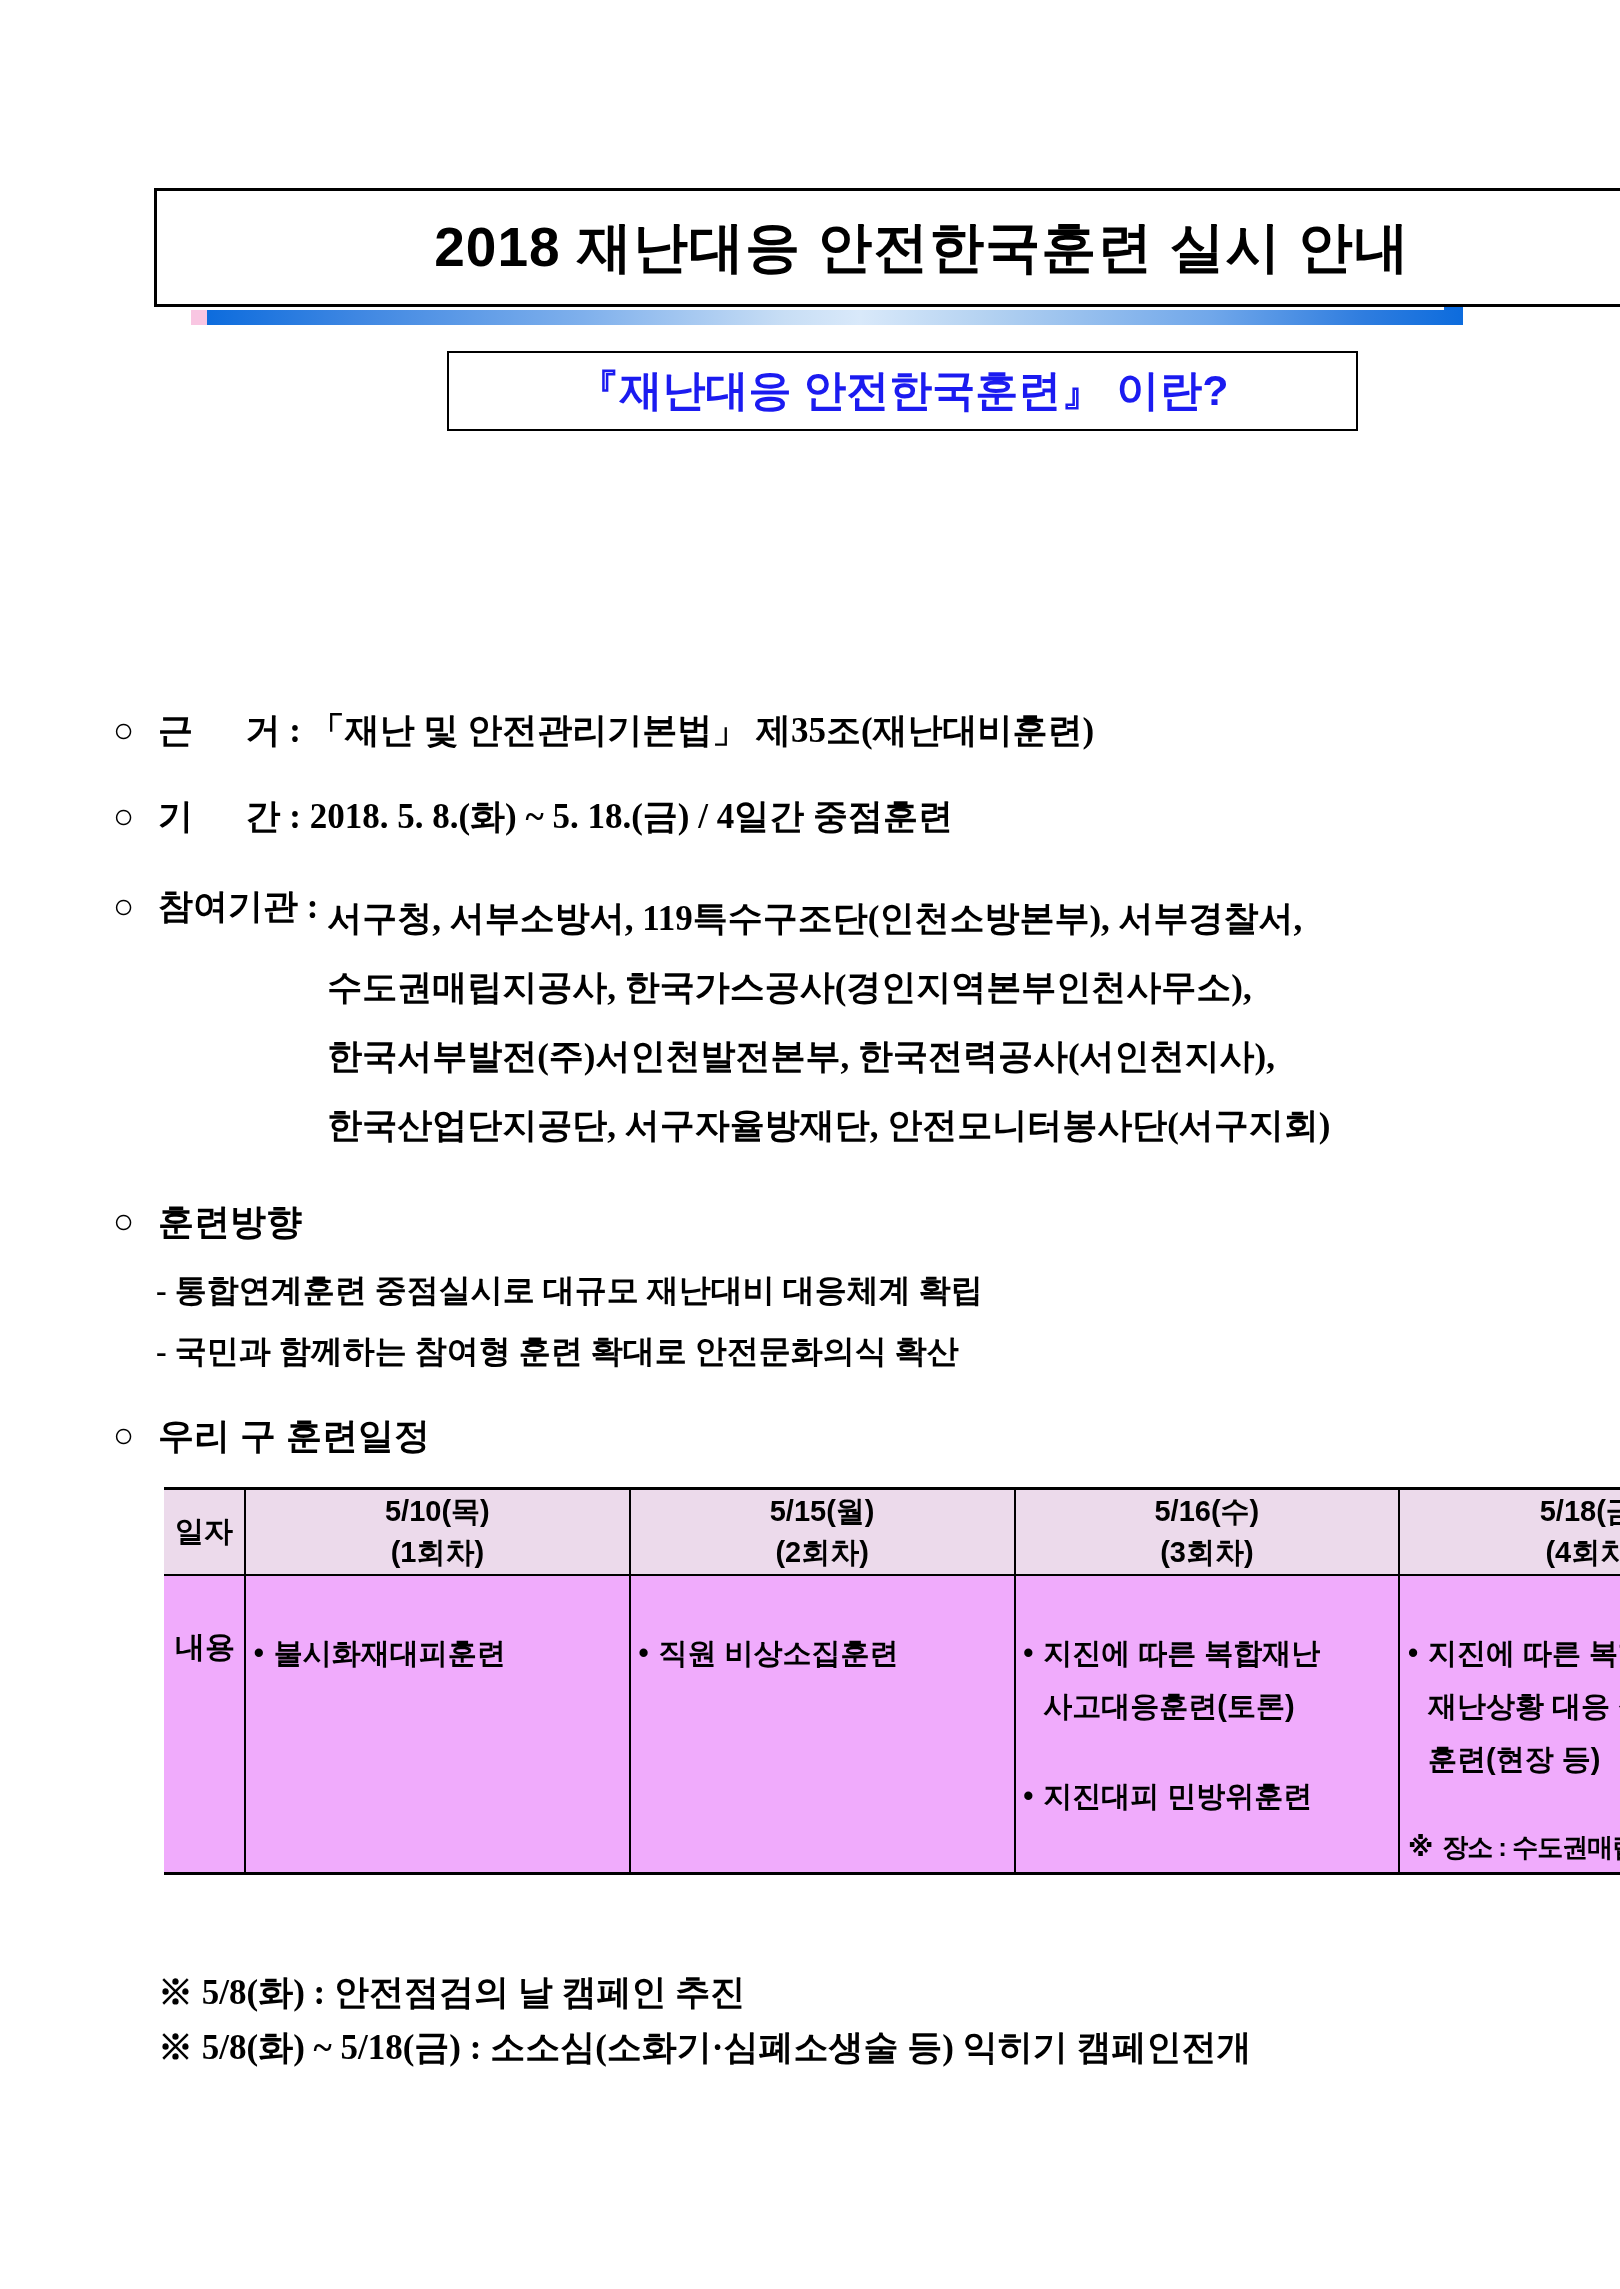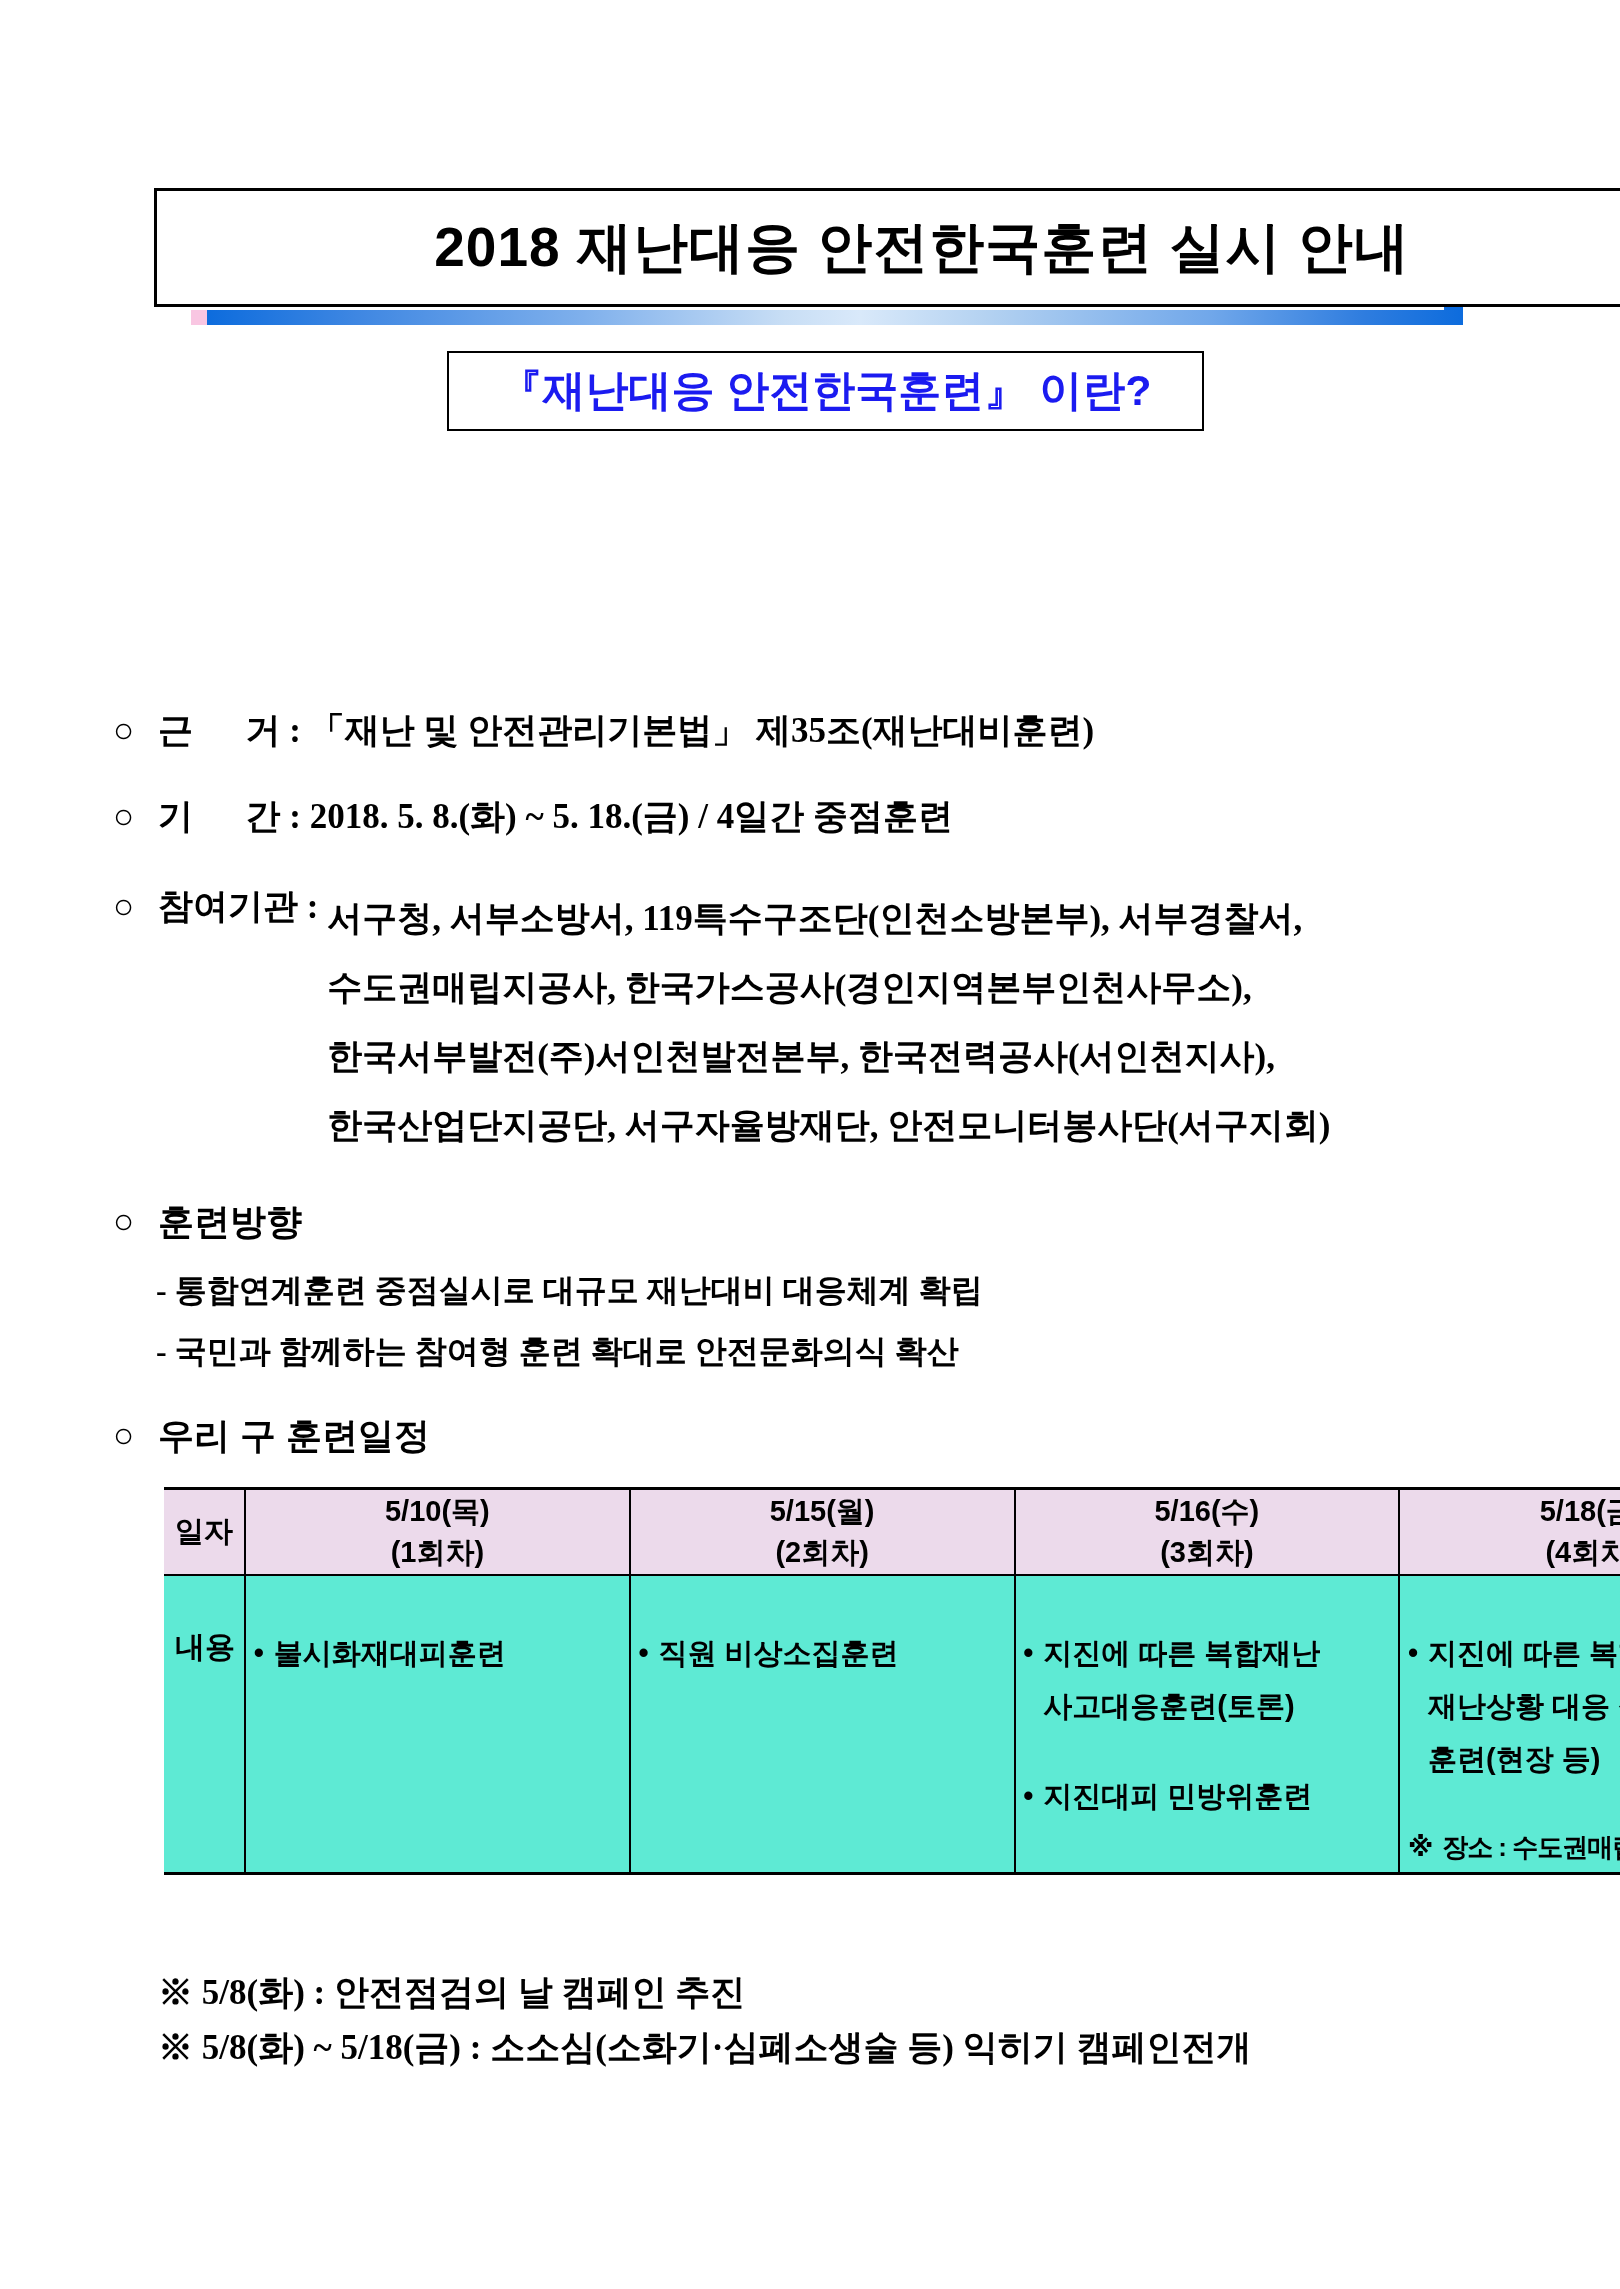--- a/index.html
+++ b/index.html
@@ -43,21 +43,21 @@
     border:2.9px solid #000;box-sizing:border-box;background:#fff;
     padding:61px 25.5px 0 25.5px;z-index:1;
   }
   .def-line{
     font-size:33px;line-height:55px;
     text-align:justify;text-align-last:justify;
     white-space:normal;
   }
   .def-line.last{text-align-last:left;}
   .def-header{
-    position:absolute;left:447px;top:351px;width:757px;height:80px;
+    position:absolute;left:447px;top:351px;width:911px;height:80px;
     border:2.9px solid #000;background:#fff;box-sizing:border-box;
     display:flex;align-items:center;justify-content:center;z-index:3;
   }
   .def-header-text{
     font-family:"Liberation Sans","DejaVu Sans",sans-serif;
     font-weight:bold;font-size:43px;color:#1b1bf0;white-space:nowrap;
   }
   
   .content{position:absolute;left:113px;top:708px;width:1402px;}
   .b-row{display:flex;align-items:flex-start;font-weight:bold;font-size:35px;line-height:45px;}
@@ -84,21 +84,21 @@
     font-family:"Liberation Sans","DejaVu Sans",sans-serif;font-weight:bold;
   }
   .schedule col.c-label{width:81px;}
   .schedule td{border-left:2px solid #000;box-sizing:border-box;}
   .schedule td:first-child{border-left:none;}
   .schedule tr.hdr td{
     background:#ecdaeb;height:80px;border-bottom:2.9px solid #000;
     text-align:center;vertical-align:middle;font-size:29px;line-height:41px;
   }
   .schedule tr.bdy td{
-    background:#5eead4;height:271px;vertical-align:top;padding:51px 5.9px 0 7.8px;margin-top:20px;
+    background:#f0abfc;height:271px;vertical-align:top;padding:51px 5.9px 0 7.8px;margin-top:20px;
   }
   .schedule td.lab{
     text-align:center;vertical-align:middle;font-size:30px;padding:0;
   }
   .cell-item{
     display:flex;gap:9.8px;font-size:29px;line-height:53px;text-align:left;
   }
   .cell-item + .cell-item{margin-top:37px;}
   .cell-item .ci-marker{flex:0 0 auto;}
   .cell-item .ci-text{white-space:pre-line;}

